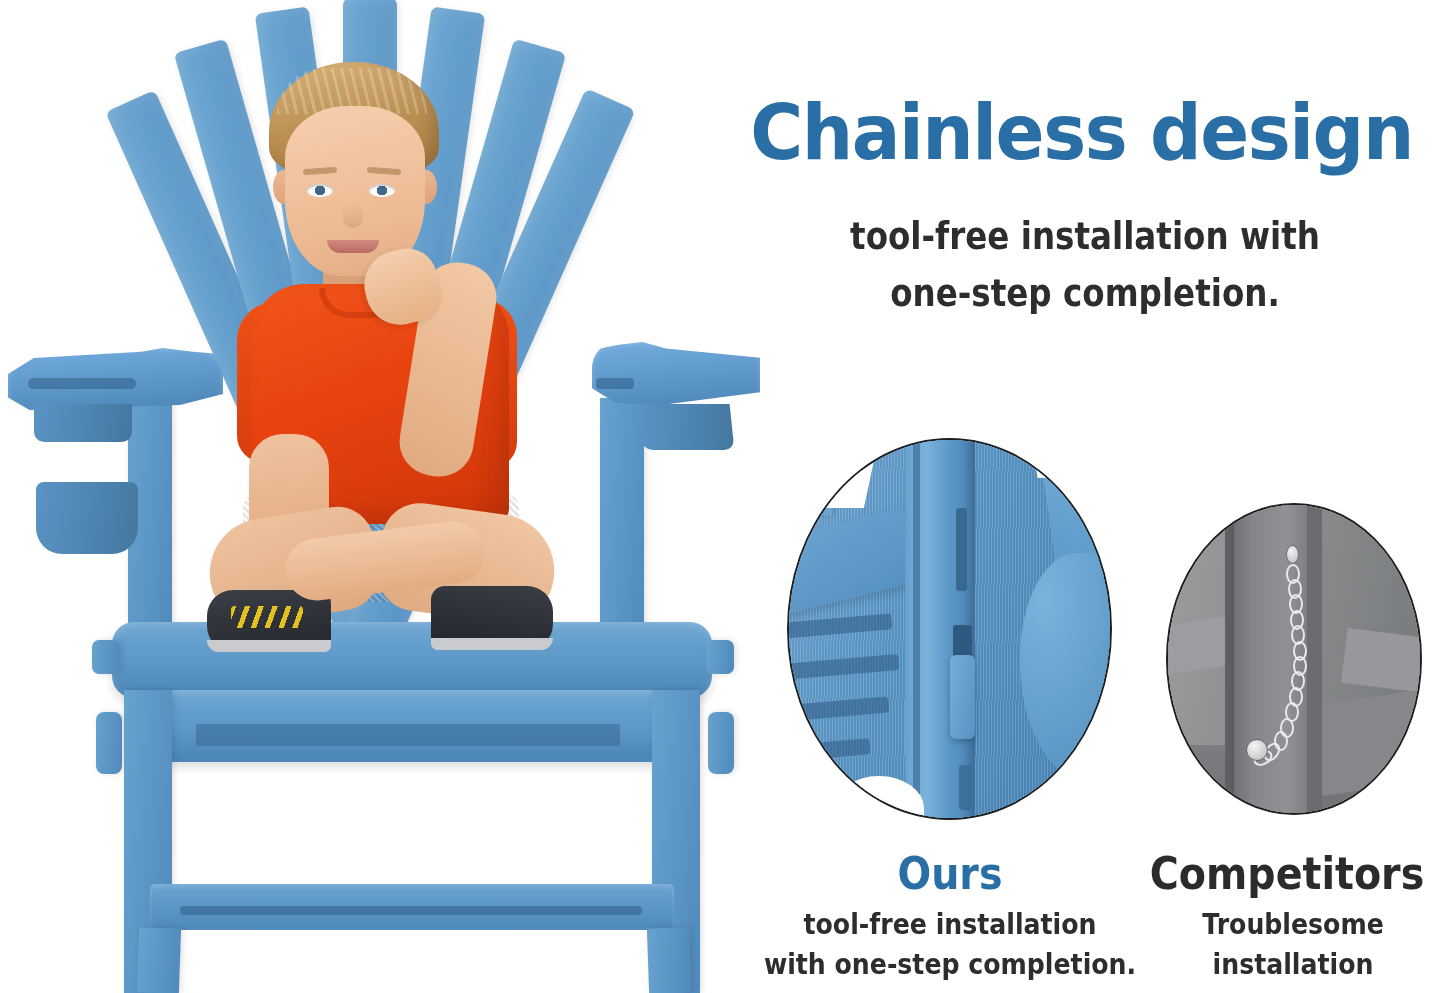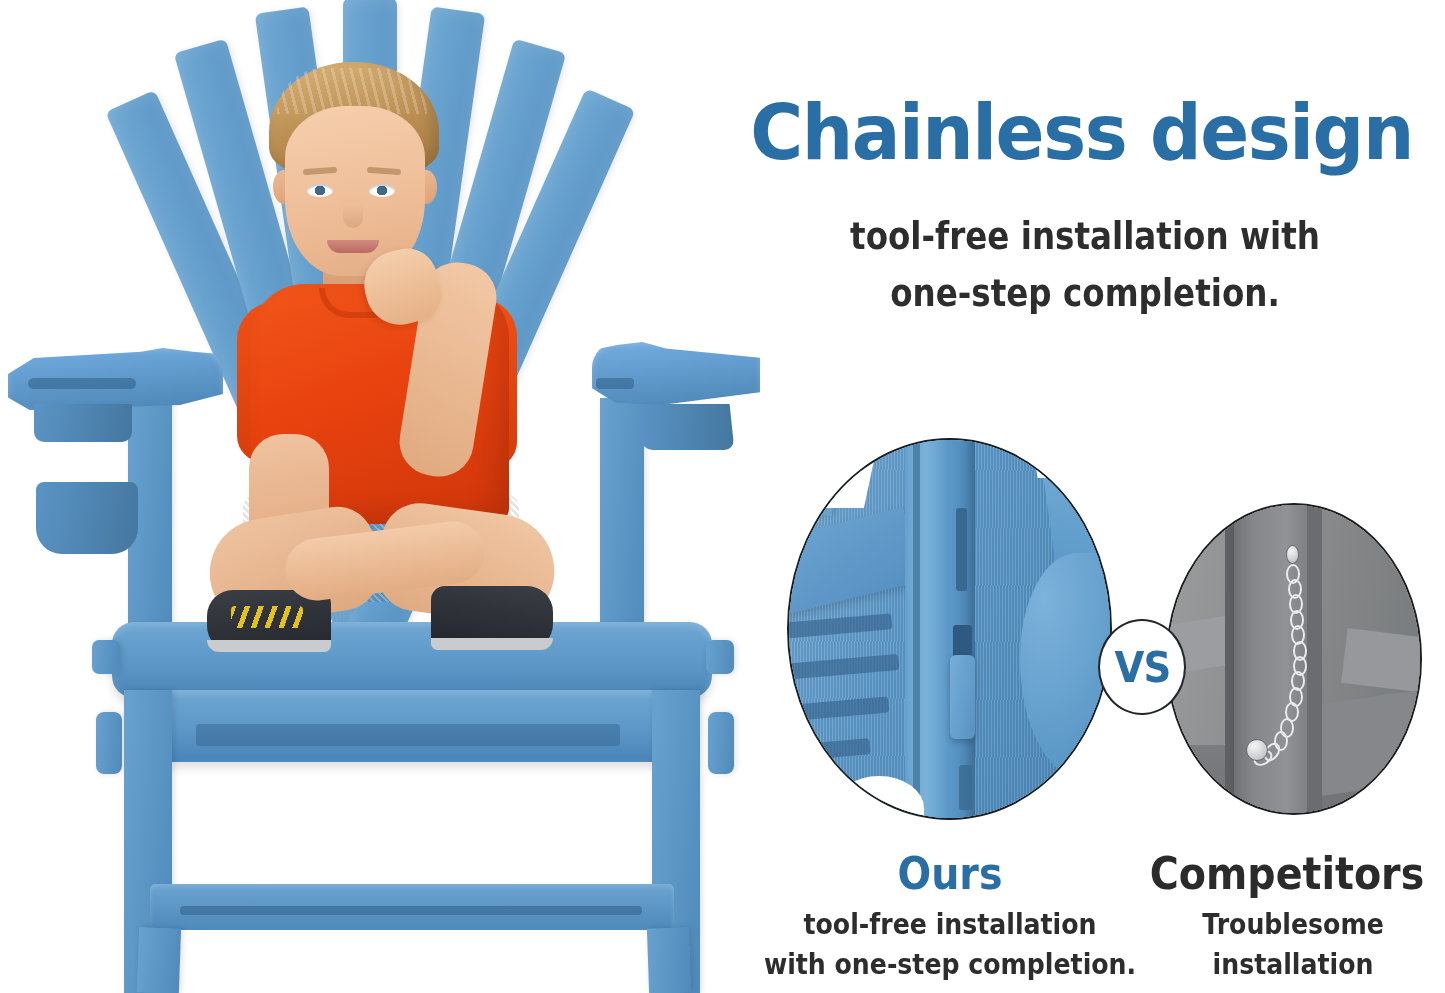--- a/index.html
+++ b/index.html
@@ -626,23 +626,20 @@
       <div class="link" style="left:48%; top:59%;"></div>
       <div class="link" style="left:46.5%; top:64%;"></div>
       <div class="link" style="left:44.5%; top:69%;"></div>
       <div class="link" style="left:42%; top:73.5%;"></div>
       <div class="link" style="left:38.5%; top:77%; transform:rotate(35deg);"></div>
       <div class="link" style="left:35%; top:79%; transform:rotate(60deg);"></div>
       <div class="chainEnd"></div>
     </div>
   </div>
 
-  <div id="vs-badge">
-    <span class="vs-text">VS</span>
-  </div>
 
   <div class="cap-title" id="caption-ours-title">Ours</div>
 
   <div class="cap-body" id="caption-ours-body">
     <span>tool-free installation</span>
     <span class="l2">with one-step completion.</span>
   </div>
 
   <div class="cap-title" id="caption-comp-title">Competitors</div>
 

